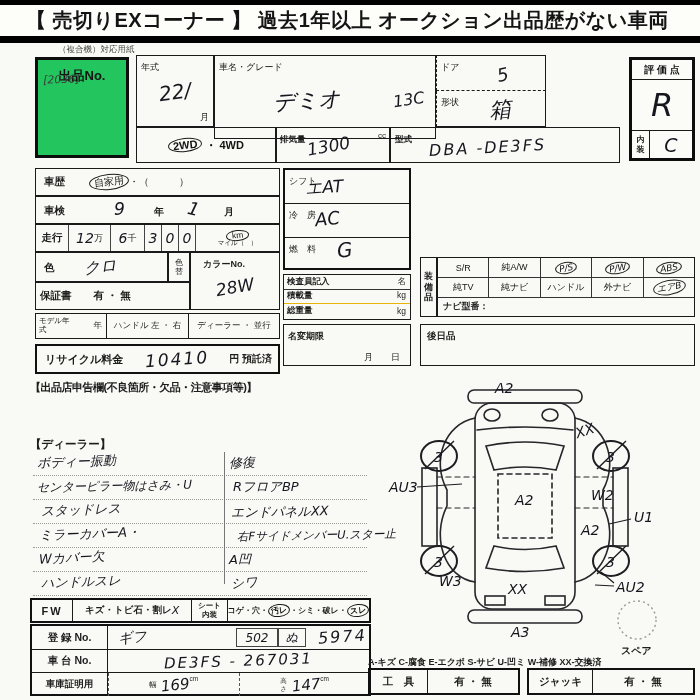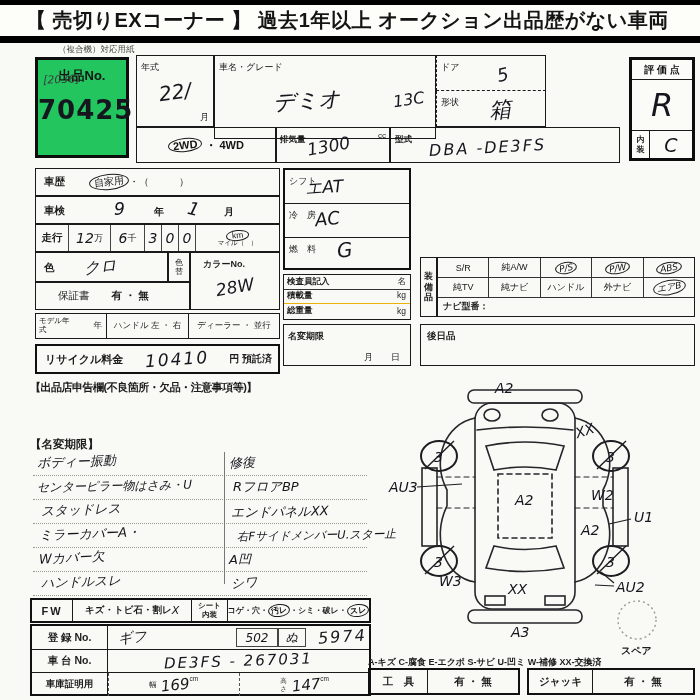--- a/index.html
+++ b/index.html
@@ -27,21 +27,20 @@
 <div id="sheet">
 
   <div class="a" style="left:0;top:0;width:700px;height:43px;border-top:5px solid #000;border-bottom:7px solid #000;background:#fdfdfa;display:flex;align-items:center;padding-left:26px;">
     <span style="font-size:20px;font-weight:bold;letter-spacing:.5px;white-space:nowrap">【 売切りEXコーナー 】 過去1年以上 オークション出品歴がない車両</span>
   </div>
   <div class="a lb" style="left:58px;top:44px;font-size:8.5px;color:#454540">（複合機）対応用紙</div>
 
   <div class="a bx3" style="left:35px;top:57px;width:94px;height:101px;background:#22c55e">
     <div style="text-align:center;font-size:13px;font-weight:bold;margin-top:7px">出品No.</div>
     <div class="a hw" style="left:5px;top:13px;font-size:11px;color:#3c3c3c;transform:rotate(-2deg)">[2036]</div>
-    <div class="hw" style="text-align:center;font-size:26px;font-weight:bold;font-style:normal;margin-top:10px;letter-spacing:1px">70425</div>
   </div>
 
   <div class="a bx" style="left:136px;top:55px;width:78px;height:72px">
     <span class="lb" style="font-size:9px;margin:3px 0 0 4px;display:inline-block">年式</span>
     <div class="hw" style="font-size:20px;text-align:center;margin-top:6px;transform:rotate(-8deg)">22/</div>
     <span class="a lb" style="right:4px;bottom:2px;font-size:9px">月</span>
   </div>
   <div class="a bx" style="left:214px;top:55px;width:222px;height:84px">
     <span class="lb" style="font-size:9px;margin:3px 0 0 4px;display:inline-block">車名・グレード</span>
     <span class="a hw" style="left:58px;top:30px;font-size:22px;transform:rotate(-4deg)">デミオ</span>
@@ -120,21 +119,21 @@
     <span class="a hw" style="left:48px;top:4px;font-size:16px;transform:rotate(-6deg)">クロ</span>
   </div>
   <div class="a bx vc" style="left:168px;top:252px;width:22px;height:30px">
     <span class="stack lb" style="width:9px;font-size:8px">色替</span>
   </div>
   <div class="a bx" style="left:190px;top:252px;width:90px;height:58px">
     <span class="lb" style="font-size:9px;font-weight:bold;margin:3px 0 0 12px;display:inline-block">カラーNo.</span>
     <div class="hw" style="font-size:17px;text-align:center;margin-top:6px;transform:rotate(-10deg)">28W</div>
   </div>
   <div class="a bx" style="left:35px;top:282px;width:155px;height:28px;display:flex;align-items:center">
-    <span class="lb" style="font-size:10.5px;font-weight:normal;margin-left:22px">保証書</span>
+    <span class="lb" style="font-size:10.5px;font-weight:bold;margin-left:4px">保証書</span>
     <span class="lb" style="font-size:10.5px;font-weight:bold;margin-left:22px">有 ・ 無</span>
   </div>
 
   <div class="a" style="left:35px;top:313px;width:245px;height:26px;display:flex">
     <div class="bx" style="width:72px;display:flex;align-items:center">
       <span class="stack lb" style="width:32px;font-size:7.5px;margin-left:3px;text-align:left">モデル年式</span>
       <span class="lb" style="font-size:8.5px;margin-left:auto;margin-right:4px">年</span>
     </div>
     <div class="bx vc lb" style="width:82px;font-size:8.5px;border-left:none">ハンドル 左 ・ 右</div>
     <div class="bx vc lb" style="width:91px;font-size:8.5px;border-left:none">ディーラー ・ 並行</div>
@@ -224,21 +223,21 @@
     </div>
     <div style="height:17px;display:flex;align-items:center">
       <span class="lb" style="font-size:9px;font-weight:bold;margin-left:5px">ナビ型番：</span>
     </div>
   </div>
 
   <div class="a bx" style="left:420px;top:324px;width:275px;height:42px">
     <span class="lb" style="font-size:9.5px;font-weight:bold;margin:3px 0 0 6px;display:inline-block">後日品</span>
   </div>
 
-  <div class="a lb" style="left:30px;top:437px;font-size:11.5px;font-weight:bold">【名変期限】</div>
+  <div class="a lb" style="left:30px;top:437px;font-size:11.5px;font-weight:bold">【ディーラー】</div>
   <div class="a" style="left:33px;top:452px;width:334px">
     <div class="dotrow">
       <span class="hw" style="font-size:13px;margin-left:4px;transform:rotate(-2deg);display:inline-block">ボディー振動</span>
       <span class="a hw" style="left:196px;top:2px;font-size:13px;transform:rotate(-2deg)">修復</span>
     </div>
     <div class="dotrow">
       <span class="hw" style="font-size:12px;margin-left:4px;transform:rotate(-1deg);display:inline-block">センターピラー物はさみ・U</span>
       <span class="a hw" style="left:200px;top:2px;font-size:13px">RフロアBP</span>
     </div>
     <div class="dotrow">

